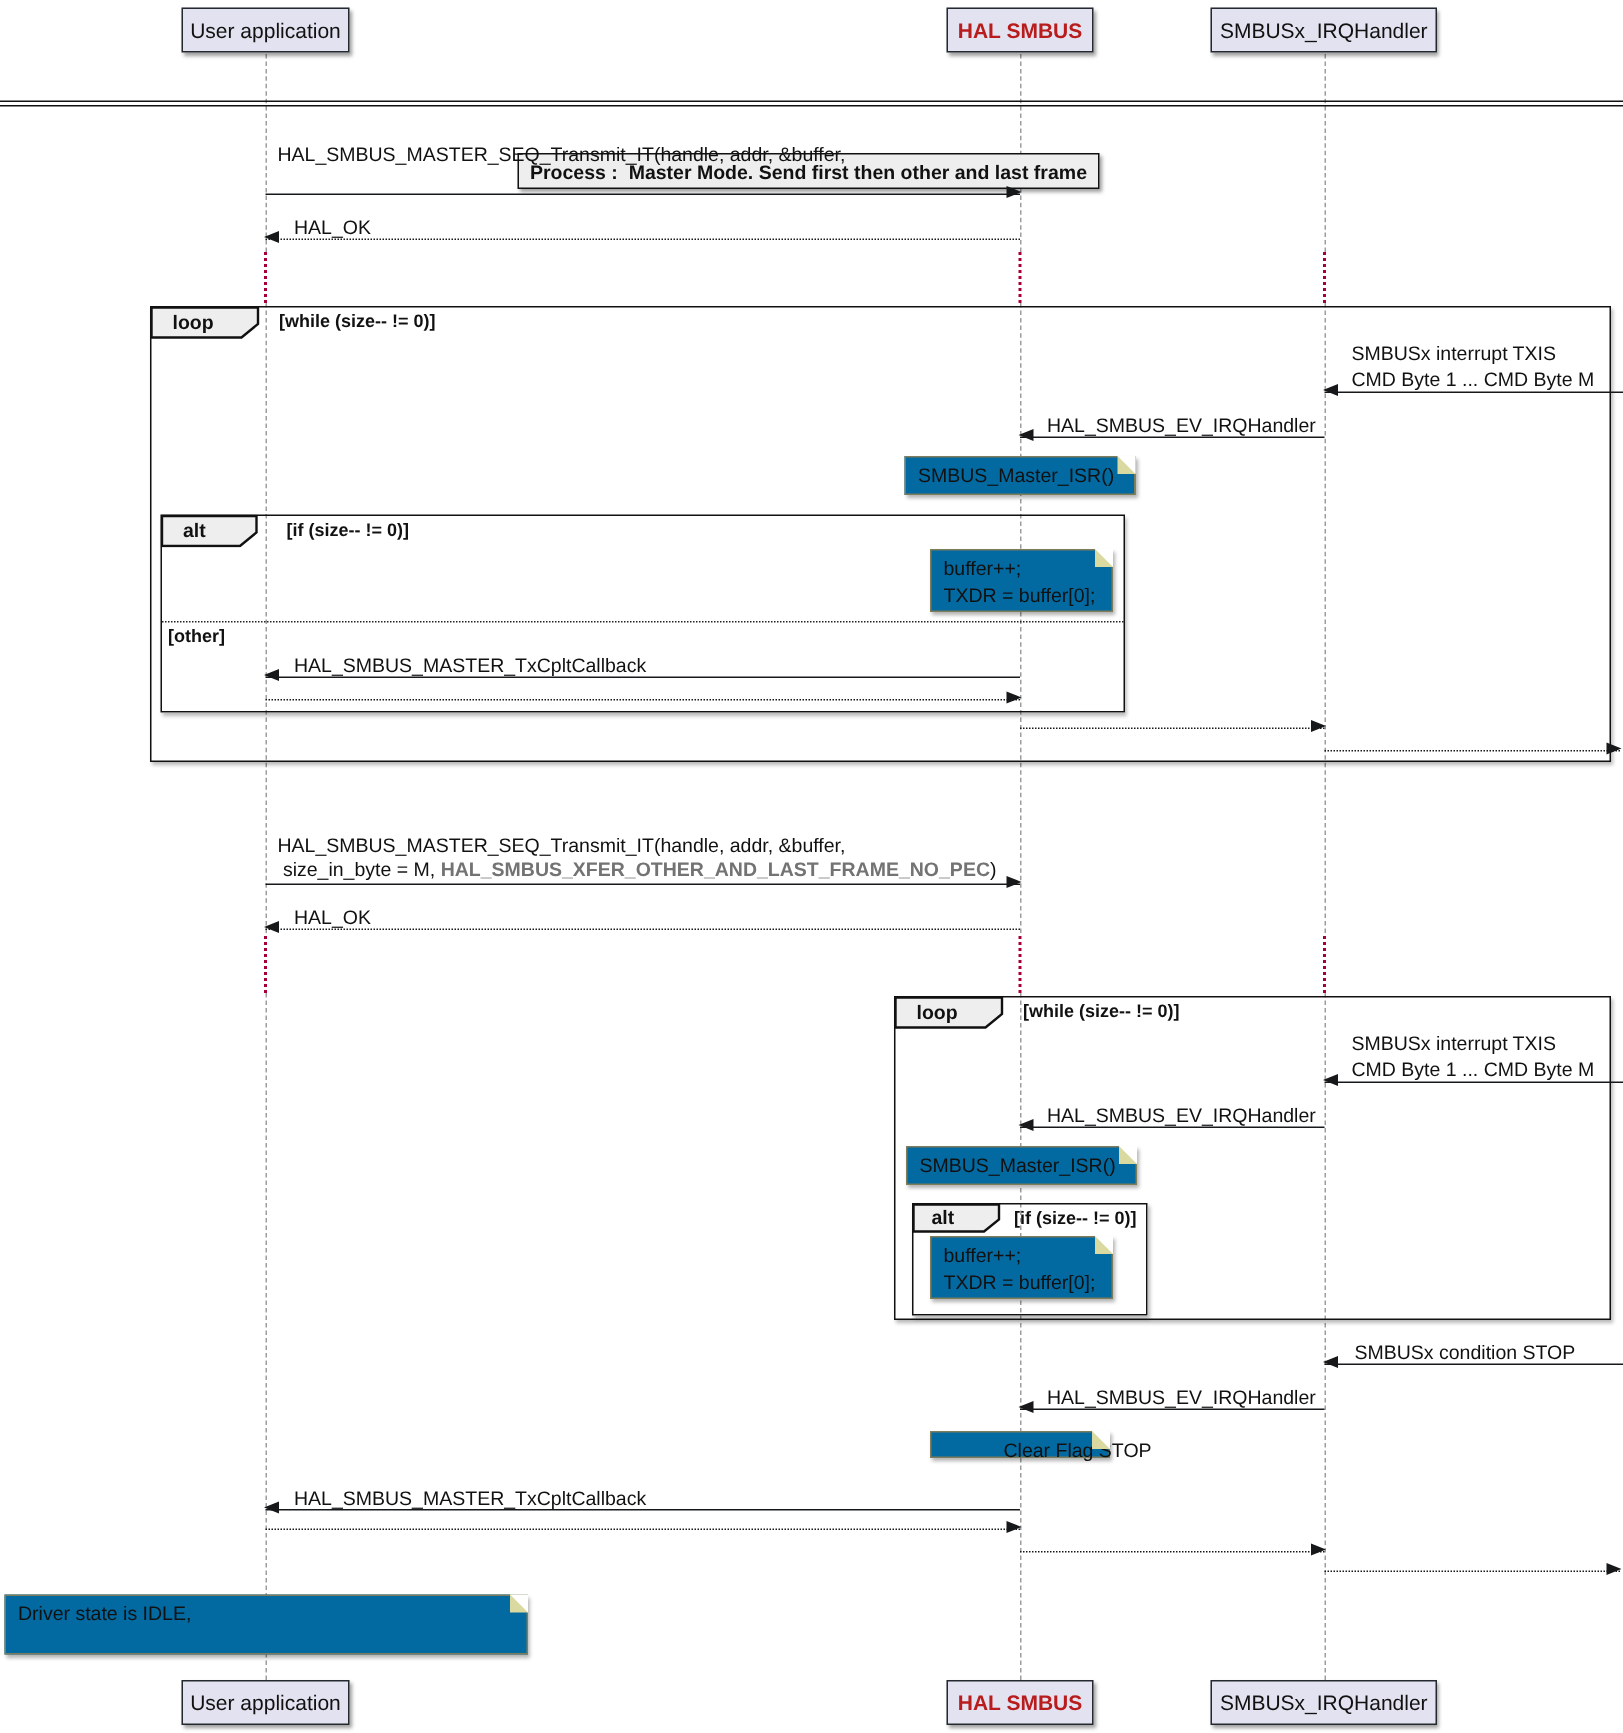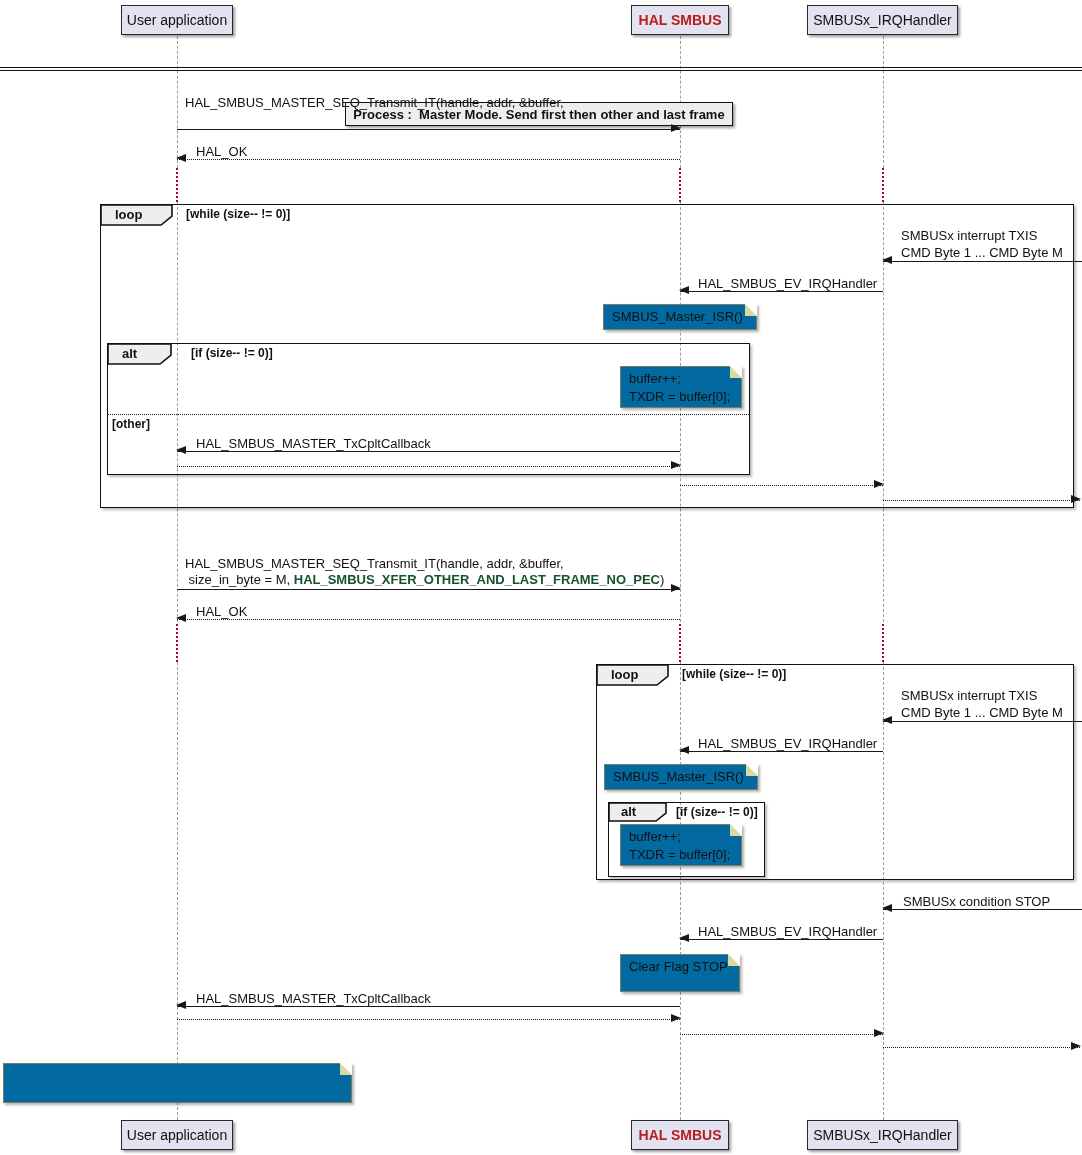--- a/index.html
+++ b/index.html
@@ -26,21 +26,21 @@
   }
   
   .ar{position:absolute;height:0;border-top:1.3px solid #16181a;}
   .ar.dot{border-top:1.4px dotted #16181a;}
   .head-r::after{content:"";position:absolute;right:-1px;top:-5.6px;width:0;height:0;
     border-left:10px solid #16181a;border-top:4.5px solid transparent;border-bottom:4.5px solid transparent;}
   .head-l::before{content:"";position:absolute;left:-1px;top:-5.6px;width:0;height:0;
     border-right:10px solid #16181a;border-top:4.5px solid transparent;border-bottom:4.5px solid transparent;}
   .mlabel{position:absolute;font-size:13px;white-space:pre;line-height:15px;}
   .mlabel b.green{color:#008000;}
-  .mlabel b.blue{color:#14532d;text-align:right;}
+  .mlabel b.blue{color:#737373;text-align:right;}
   
   .frame{position:absolute;border:1.9px solid #111;box-sizing:border-box;box-shadow:1.5px 2px 2.5px rgba(0,0,0,.28);}
   .pent{position:absolute;}
   .pent-label{position:absolute;font-size:13px;font-weight:bold;white-space:nowrap;}
   .guard{position:absolute;font-size:12px;font-weight:bold;white-space:pre;}
   .else-line{position:absolute;border-top:1.6px dotted #222;}
   
   .note{
     position:absolute;background:#0369a1;border:1px solid #7d7d5c;box-sizing:border-box;
     font-size:13px;box-shadow:1.5px 2px 2.5px rgba(0,0,0,.3);
@@ -170,31 +170,32 @@
       <span class="nline">buffer++;</span>
       <span class="nline">TXDR = buffer[0];</span>
     </div>
 
   <div class="mlabel" style="left:903px;top:894px;"><span>SMBUSx condition STOP</span></div>
   <div class="ar head-l" style="left:883px;top:909px;width:199px;"></div>
 
   <div class="mlabel" style="left:698px;top:924px;"><span>HAL_SMBUS_EV_IRQHandler</span></div>
   <div class="ar head-l" style="left:680px;top:939px;width:203px;"></div>
 
-  <div class="note single" style="left:620px;top:954px;width:120px;height:38px;">
+  <div class="note single" style="left:620px;top:954px;width:120px;height:18px;padding-left:40px;">
       <span class="nline">Clear Flag STOP</span>
     </div>
 
   <div class="mlabel" style="left:196px;top:991px;"><span>HAL_SMBUS_MASTER_TxCpltCallback</span></div>
   <div class="ar head-l" style="left:177px;top:1006px;width:503px;"></div>
   <div class="ar dot head-r" style="left:177px;top:1019px;width:503px;"></div>
   <div class="ar dot head-r" style="left:680px;top:1034px;width:203px;"></div>
   <div class="ar dot head-r" style="left:883px;top:1047px;width:197px;"></div>
 
   <div class="note multi" style="left:3px;top:1063px;width:349px;height:40px;">
+      <span class="nline">Driver state is IDLE,</span>
     </div>
 
   <div class="participant" style="left:121px;top:1120px;width:112px;">
       <span>User application</span>
     </div>
   <div class="participant green" style="left:631px;top:1120px;width:98px;">
       <span>HAL SMBUS</span>
     </div>
   <div class="participant" style="left:807px;top:1120px;width:151px;">
       <span>SMBUSx_IRQHandler</span>

